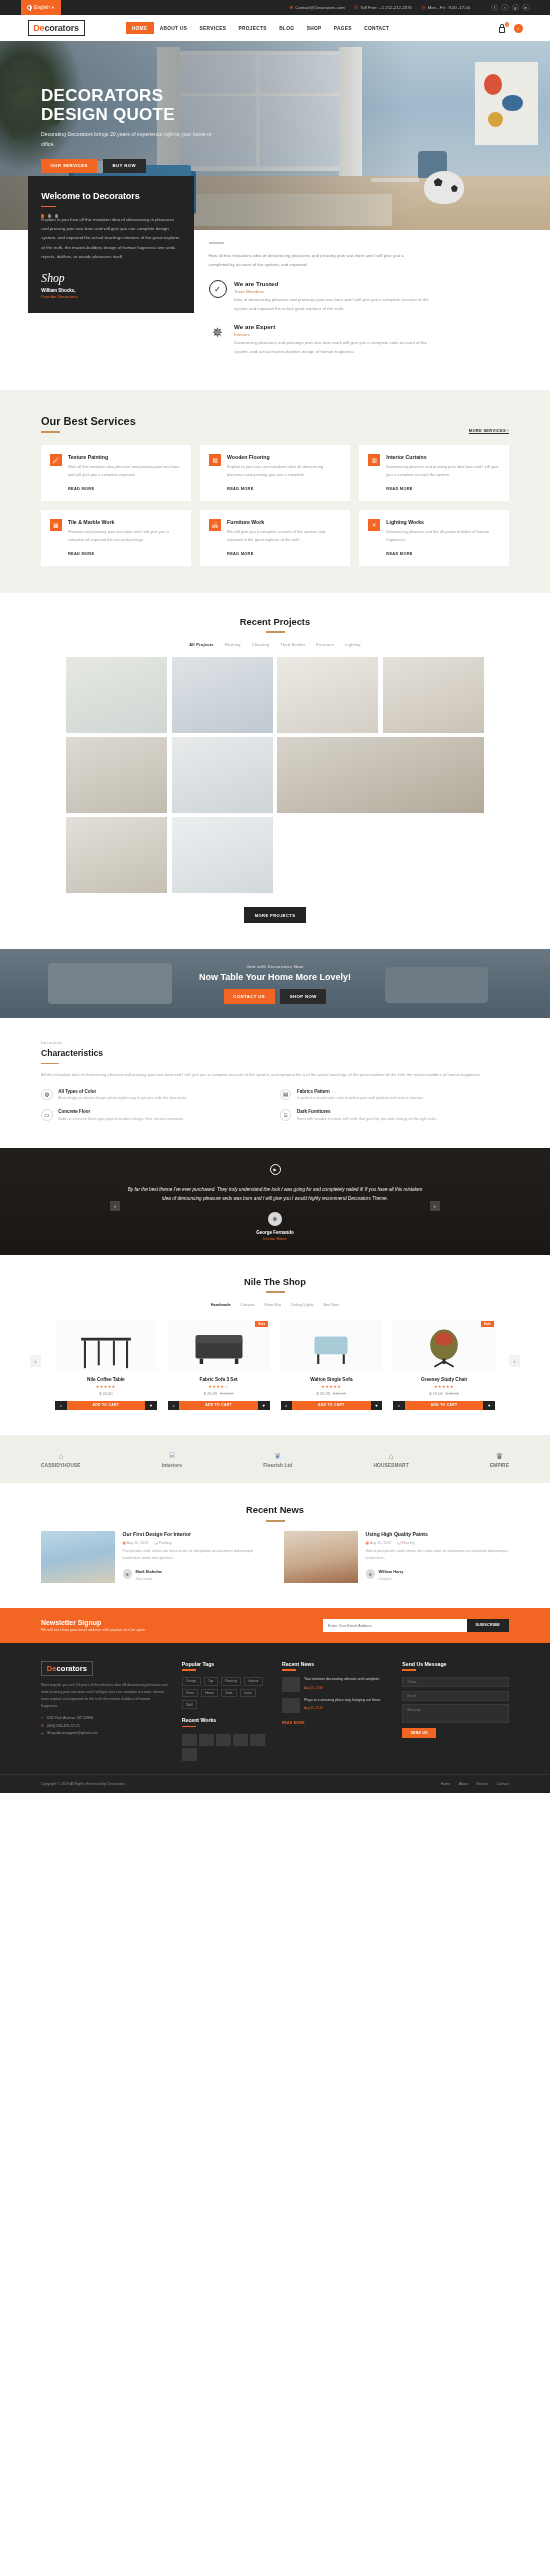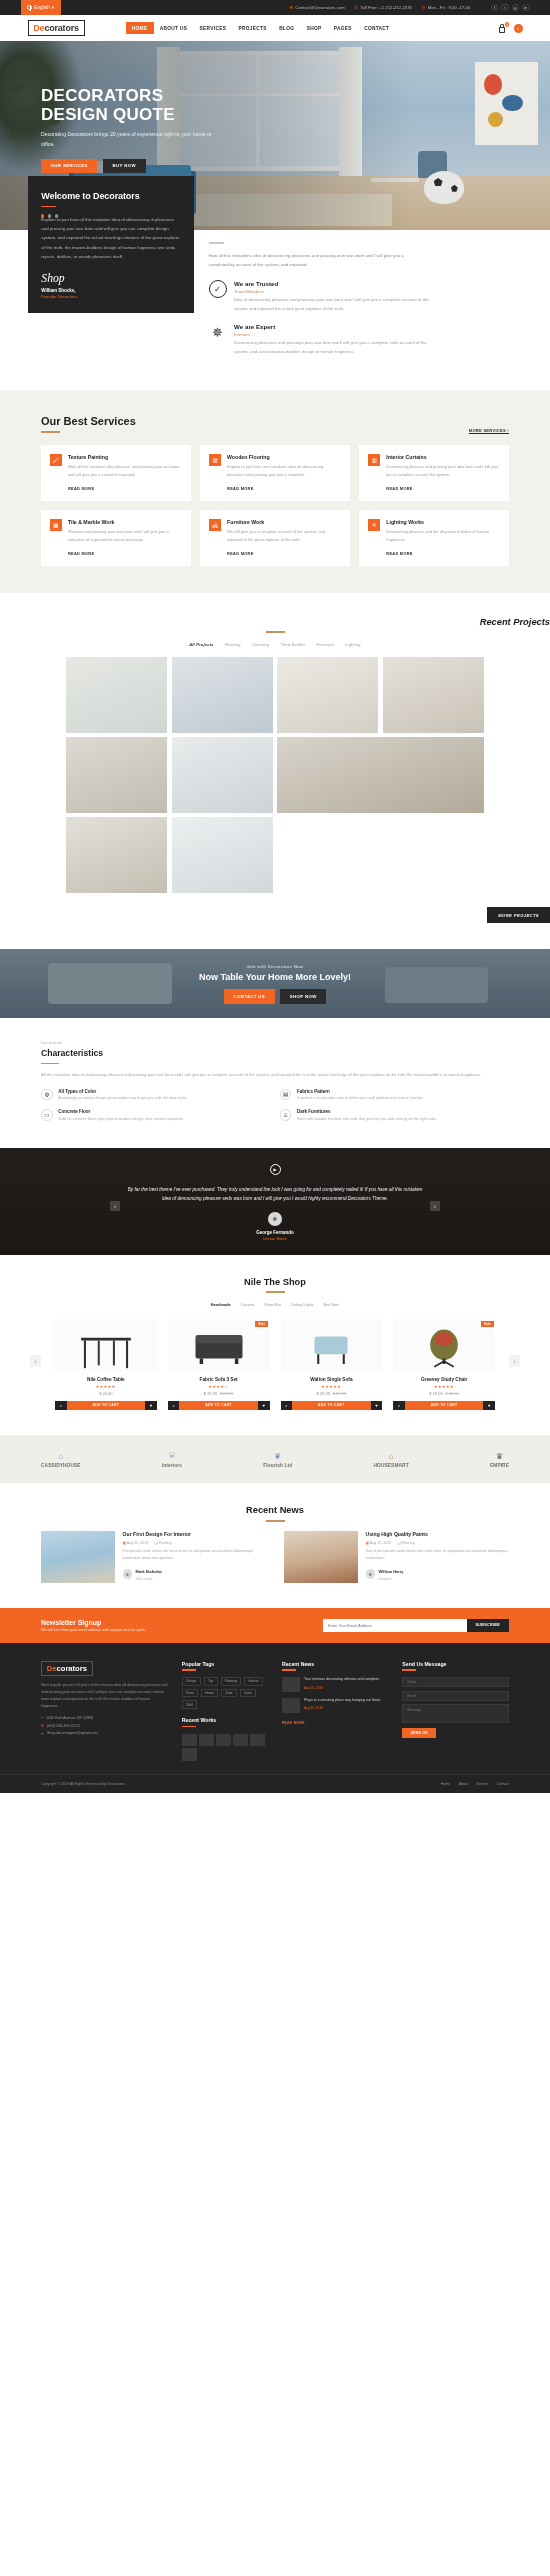--- a/index.html
+++ b/index.html
@@ -110,21 +110,21 @@
   .sec-head .ul{width:19px;height:1.4px;background:#c5935f;margin-top:4.8px;}
   .more-link{font-size:4px;font-weight:bold;letter-spacing:0.3px;color:#2b2b2b;text-decoration:underline;}
   .srv-grid{width:468px;margin:0 auto;display:grid;grid-template-columns:repeat(3,1fr);gap:9.6px;}
   .srv-card{background:#fff;padding:9px 9px 9.6px;display:flex;gap:6.2px;}
   .srv-ic{width:11.7px;height:11.7px;flex:none;background:#f26522;display:flex;align-items:center;justify-content:center;color:#fff;font-size:5.5px;}
   .srv-card h4{font-size:5.2px;font-weight:bold;color:#1c1c1c;margin-bottom:2.8px;}
   .srv-card p{font-size:4px;line-height:1.95;color:#a0a0a0;margin-bottom:5.5px;}
   .rm{font-size:3.9px;font-weight:bold;letter-spacing:0.3px;color:#2b2b2b;}
 
   
-  .projects{background:#fff;padding:23.4px 0 26px;text-align:right;font-style:italic;}
+  .projects{background:#fff;padding:23.4px 0 26px;text-align:center;}
   .ctr-h2{font-size:9.3px;font-weight:bold;color:#1c1c1c;}
   .ctr-ul{width:19px;height:1.4px;background:#c5935f;margin:4.8px auto 9px;}
   .filters{display:flex;justify-content:center;gap:11px;margin-bottom:10.3px;}
   .filters span{font-size:4px;color:#9b9b9b;letter-spacing:0.2px;}
   .filters span.on{color:#2b2b2b;font-weight:bold;}
   .grid-proj{width:418px;margin:0 auto;display:grid;grid-template-columns:repeat(4,1fr);
      grid-auto-rows:36px;gap:4.1px;}
   .pz{background:#e3e3e0;overflow:hidden;position:relative;}
   .pz.a{grid-row:span 2;} .pz.b{grid-column:span 2;grid-row:span 2;}
   .more-btn{display:inline-block;background:#232323;color:#fff;font-size:4.1px;font-weight:bold;

